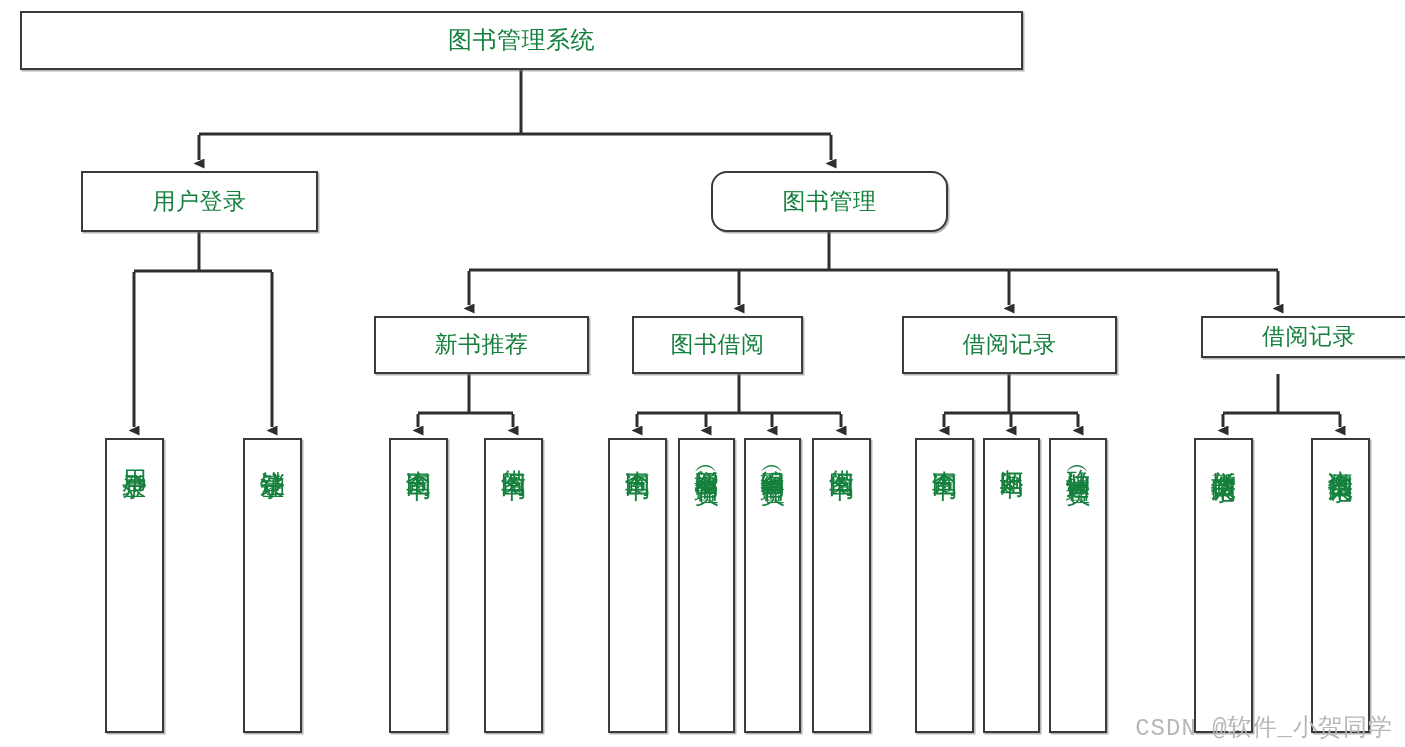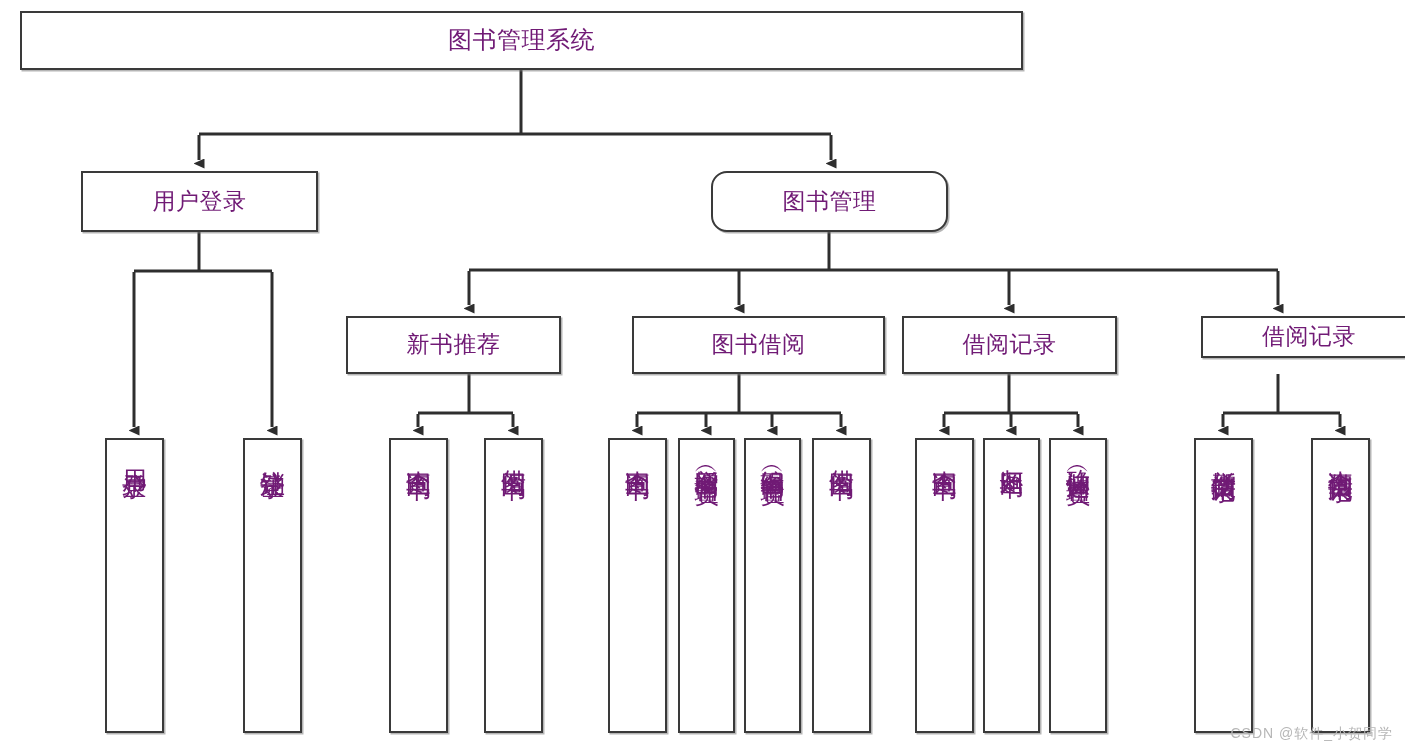--- a/index.html
+++ b/index.html
@@ -28,21 +28,21 @@
     background:#ffffff;
     border:2px solid #3a3a3a;
     box-shadow:1.5px 1.5px 0 rgba(120,120,120,0.55);
     display:flex;
     align-items:center;
     justify-content:center;
     z-index:2;
   }
   .node .lbl{
     display:block;
-    color:#701a75;
+    color:#15803d;
     letter-spacing:0.5px;
     white-space:nowrap;
     line-height:1.12;
   }
   
   .node.h .lbl{ font-size:23px; }
   .node.root .lbl{ font-size:24px; }
   
   .node.v{
     align-items:flex-start;
@@ -53,26 +53,26 @@
     text-orientation:upright;
     font-size:25px;
     letter-spacing:2px;
     line-height:1;
   }
   .node.v.narrow .lbl{ font-size:24px; }
   .watermark{
     position:absolute;
     right:12px;
     bottom:4px;
-    font-size:14px;
+    font-size:24px;
     color:#b6b6b6;
     letter-spacing:1px;
     z-index:5;
     white-space:nowrap;
-    font-family:Liberation Sans, sans-serif;
+    font-family:Liberation Mono, monospace;
   }
 </style>
 </head>
 <body>
 
 <div id="canvas">
 
   <svg id="wires" viewBox="0 0 1405 747" xmlns="http://www.w3.org/2000/svg">
     <defs>
       <marker id="arrow" markerWidth="10" markerHeight="11" refX="1.5" refY="5.5" orient="auto" markerUnits="userSpaceOnUse">
@@ -127,24 +127,24 @@
     <span class="lbl">图书管理系统</span>
   </div>
 
   <div class="node h" id="n-l2-0" style="left: 81px; top: 171px; width: 237px; height: 61px;">
     <span class="lbl">用户登录</span>
   </div>
   <div class="node h" id="n-l2-1" style="left: 711px; top: 171px; width: 237px; height: 61px; border-radius: 16px;">
     <span class="lbl">图书管理</span>
   </div>
 
-  <div class="node h" id="n-l3-0" style="left: 346px; top: 316px; width: 215px; height: 58px;">
+  <div class="node h" id="n-l3-0" style="left: 374px; top: 316px; width: 215px; height: 58px;">
     <span class="lbl">新书推荐</span>
   </div>
-  <div class="node h" id="n-l3-1" style="left: 632px; top: 316px; width: 253px; height: 58px;">
+  <div class="node h" id="n-l3-1" style="left: 632px; top: 316px; width: 171px; height: 58px;">
     <span class="lbl">图书借阅</span>
   </div>
   <div class="node h" id="n-l3-2" style="left: 902px; top: 316px; width: 215px; height: 58px;">
     <span class="lbl">借阅记录</span>
   </div>
   <div class="node h" id="n-l3-3" style="left: 1201px; top: 316px; width: 216px; height: 42px;">
     <span class="lbl">借阅记录</span>
   </div>
 
   <div class="node v" id="n-lf-0" style="left: 105px; top: 438px; width: 59px; height: 295px;">

